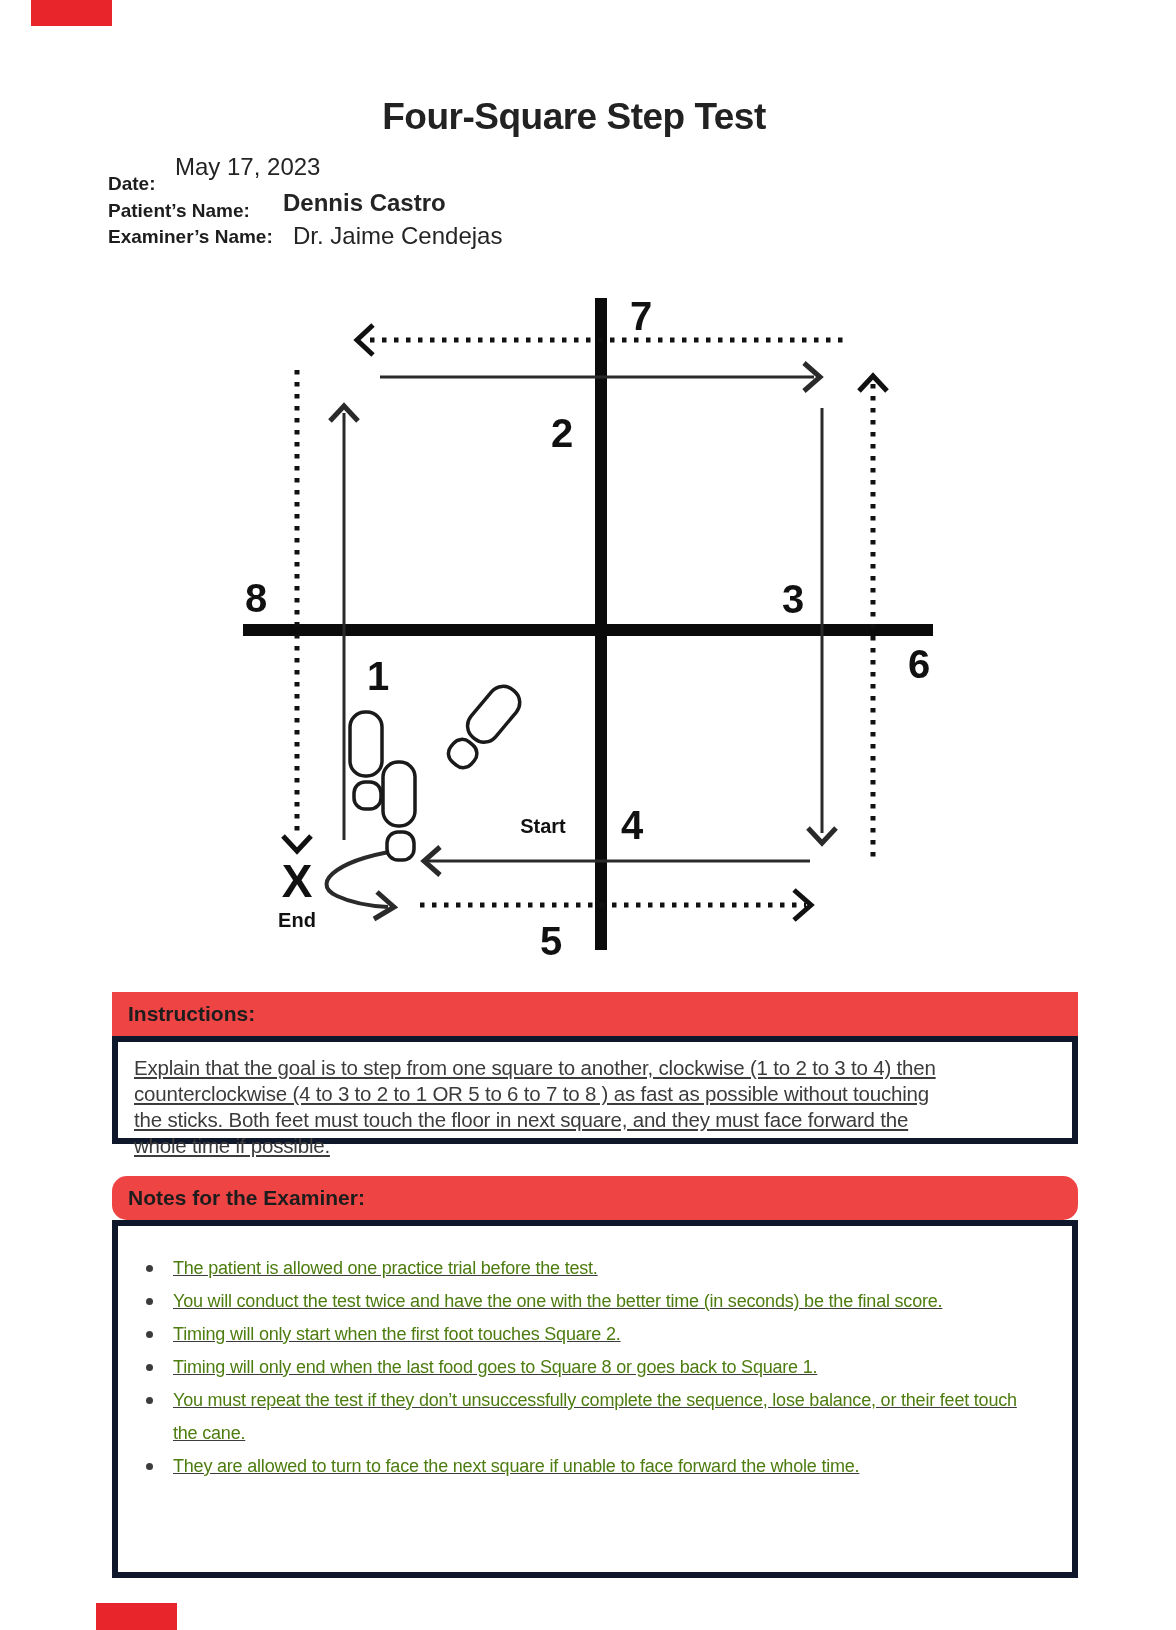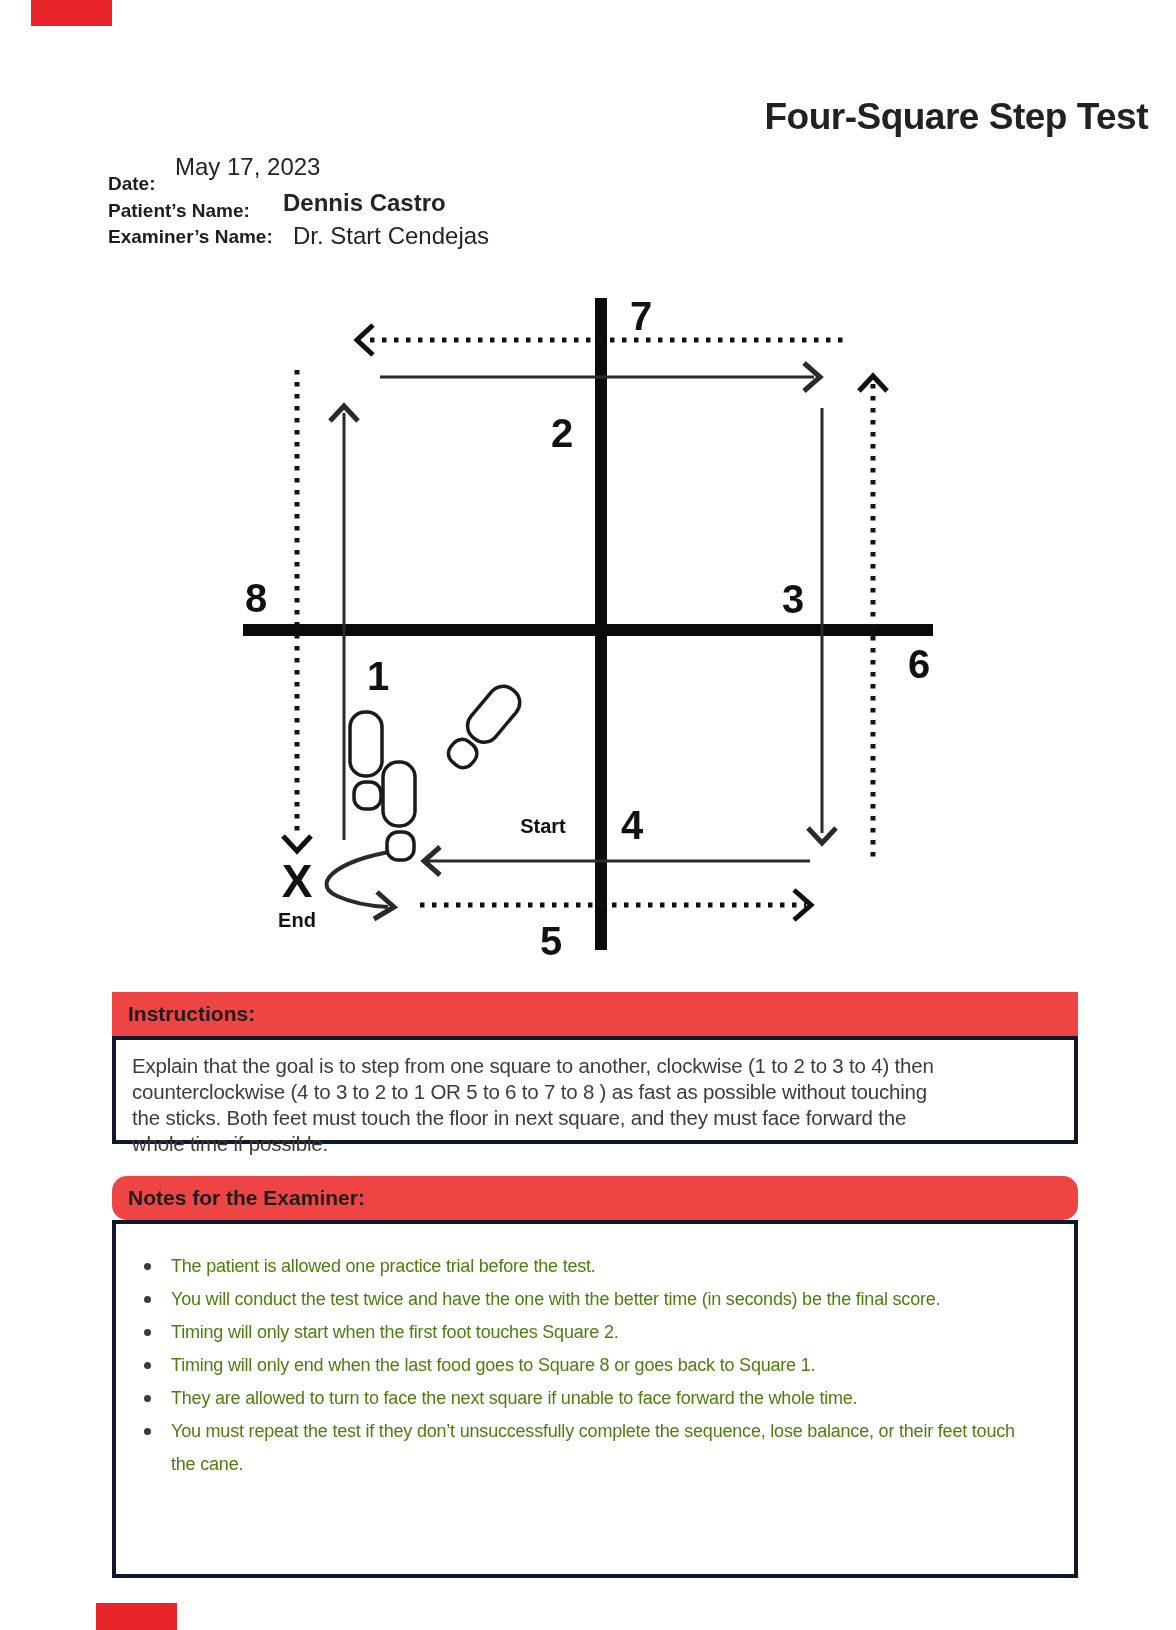--- a/index.html
+++ b/index.html
@@ -5,21 +5,21 @@
   html,body{margin:0;padding:0;}
   body{
     width:1176px;height:1630px;position:relative;background:#ffffff;
     font-family:"Liberation Sans", sans-serif;color:#3c3c3c;overflow:hidden;
   }
   .accent-bar{position:absolute;background:#e8252a;}
   .accent-bar.top{left:31px;top:0;width:81px;height:26px;}
   .accent-bar.bottom{left:96px;top:1603px;width:81px;height:27px;}
 
   .doc-title{
-    position:absolute;left:16px;top:96px;width:1132px;text-align:right;
+    position:absolute;left:8px;top:96px;width:1132px;text-align:center;
     font-size:37px;font-weight:700;color:#222222;letter-spacing:-0.5px;
   }
 
   .meta{position:absolute;left:0;top:0;}
   .meta .label{position:absolute;font-weight:700;font-size:19px;color:#1d1d1d;white-space:nowrap;}
   .meta .value{position:absolute;font-size:24px;color:#242424;white-space:nowrap;}
   #date-label{left:108px;top:173px;text-align:right;}
   #date-value{left:175px;top:153px;}
   #patient-label{left:108px;top:200px;}
   #patient-value{left:283px;top:189px;font-weight:bold;}
@@ -32,21 +32,21 @@
   .small-lab{font-size:20px;font-weight:700;}
   .x-mark{font-size:46px;font-weight:700;}
 
   .section-header{
     position:absolute;left:112px;width:966px;height:44px;background:#ef4444;
     display:flex;align-items:center;box-sizing:border-box;padding-left:16px;
     font-size:21px;font-weight:700;color:#1d1d1d;
   }
   .section-body{
     position:absolute;left:112px;width:966px;box-sizing:border-box;
-    background:#ffffff;border:4px solid #0f172a;
+    background:#ffffff;border:6px solid #0f172a;text-decoration:underline;
   }
   #instructions-header{top:992px;}
   #instructions-body{
     top:1036px;height:108px;padding:13px 16px 0 16px;
     font-size:20.5px;line-height:26px;color:#3c3c3c;letter-spacing:-0.2px;
   }
   #notes-header{top:1176px;border-radius:15px;}
   #notes-body{top:1220px;height:358px;padding:26px 0 0 0;}
   #notes-body ul{margin:0;padding:0;list-style:none;}
   #notes-body li{
@@ -64,21 +64,21 @@
 <div class="accent-bar top"></div>
 
 <div class="doc-title">Four-Square Step Test</div>
 
 <div class="meta">
   <span class="label" id="date-label">Date:</span>
   <span class="value" id="date-value">May 17, 2023</span>
   <span class="label" id="patient-label">Patient’s Name:</span>
   <span class="value" id="patient-value">Dennis Castro</span>
   <span class="label" id="examiner-label">Examiner’s Name:</span>
-  <span class="value" id="examiner-value">Dr. Start Cendejas</span>
+  <span class="value" id="examiner-value">Dr. Jaime Cendejas</span>
 </div>
 
 <svg class="diagram" viewBox="230 280 710 680" xmlns="http://www.w3.org/2000/svg">
 
   <line x1="601" y1="298" x2="601" y2="950" stroke="#0b0b0b" stroke-width="12"></line>
   <line x1="243" y1="630" x2="933" y2="630" stroke="#0b0b0b" stroke-width="12"></line>
 
   <line x1="370" y1="340" x2="845" y2="340" stroke="#111" stroke-width="5" stroke-dasharray="4.5 7.5"></line>
   <path d="M373,325 L357,340 L373,355" fill="none" stroke="#111" stroke-width="5"></path>
 
@@ -139,18 +139,18 @@
   <div>whole time if possible.</div>
 </div>
 
 <div class="section-header" id="notes-header">Notes for the Examiner:</div>
 <div class="section-body" id="notes-body">
   <ul>
     <li>The patient is allowed one practice trial before the test.</li>
     <li>You will conduct the test twice and have the one with the better time (in seconds) be the final score.</li>
     <li>Timing will only start when the first foot touches Square 2.</li>
     <li>Timing will only end when the last food goes to Square 8 or goes back to Square 1.</li>
+    <li>You must repeat the test if they don’t unsuccessfully complete the sequence, lose balance, or their feet touch the cane.</li>
     <li>They are allowed to turn to face the next square if unable to face forward the whole time.</li>
-    <li>You must repeat the test if they don’t unsuccessfully complete the sequence, lose balance, or their feet touch the cane.</li>
   </ul>
 </div>
 
 <div class="accent-bar bottom"></div>
 
 </body></html>

